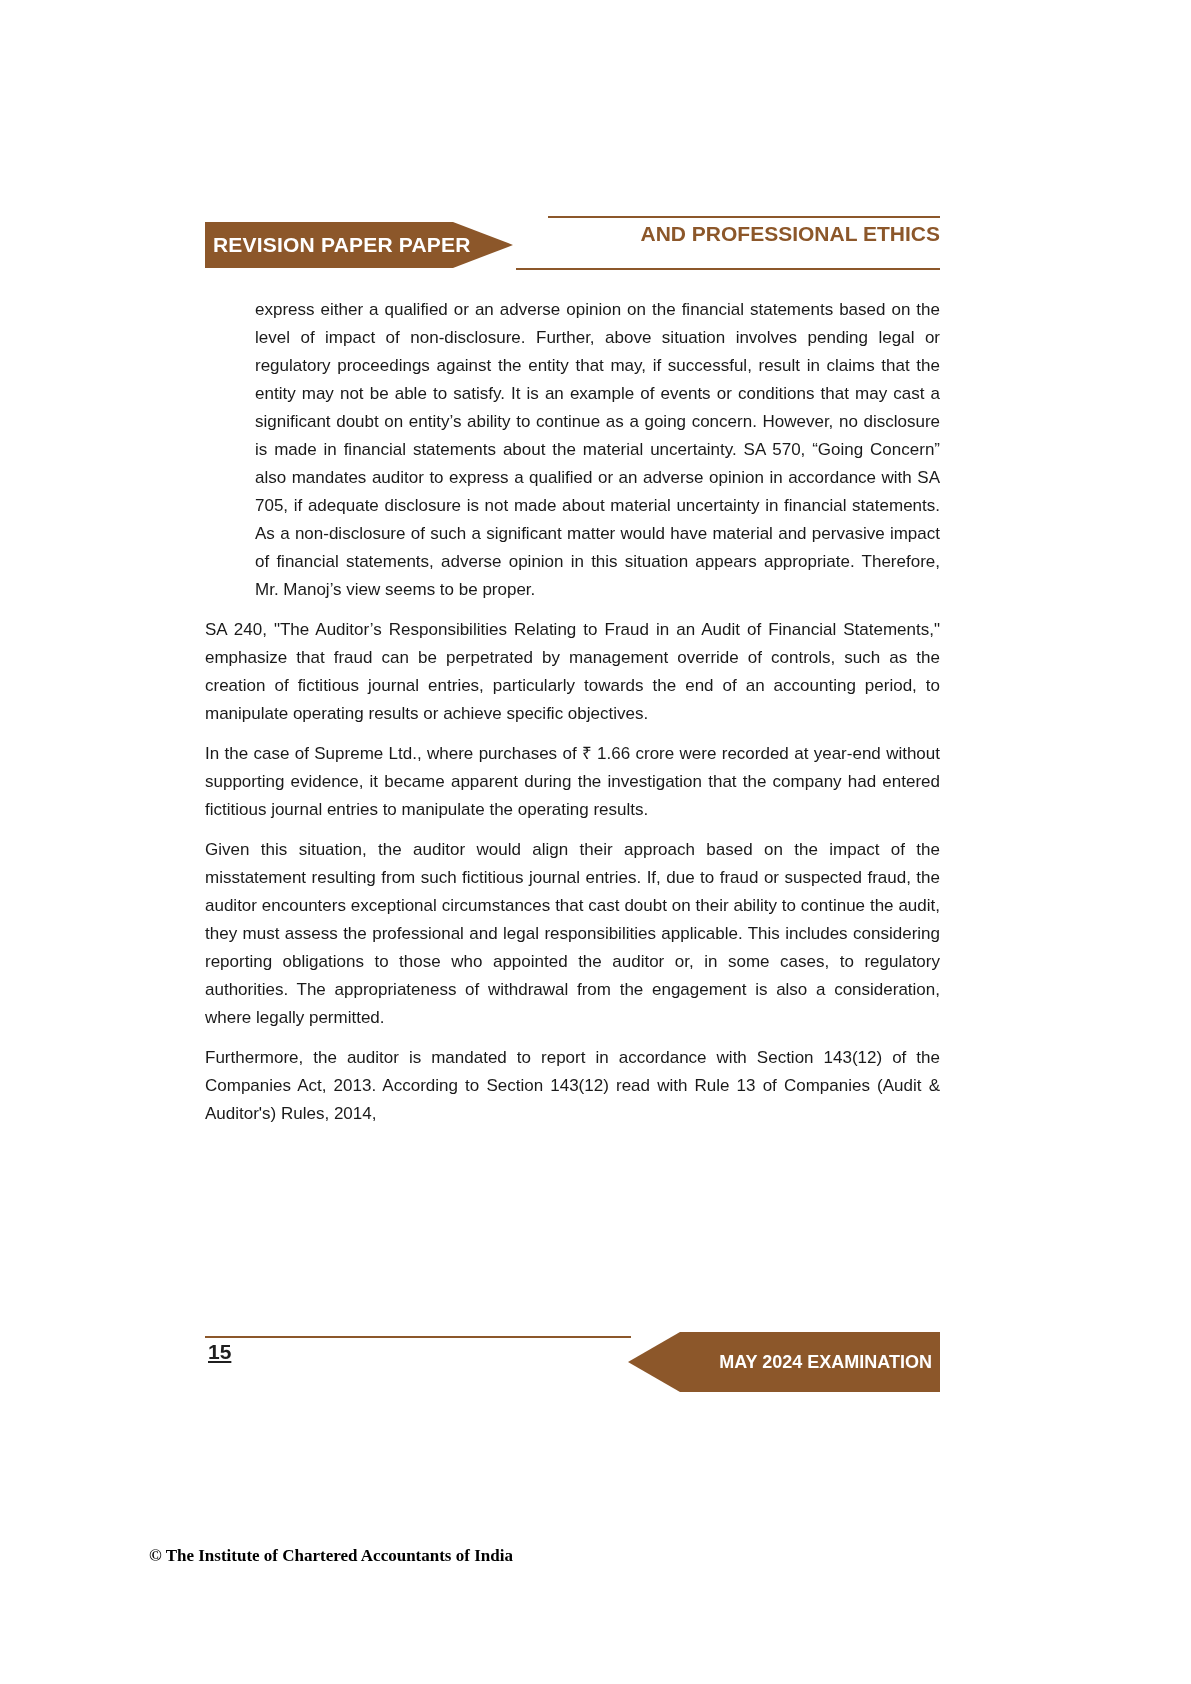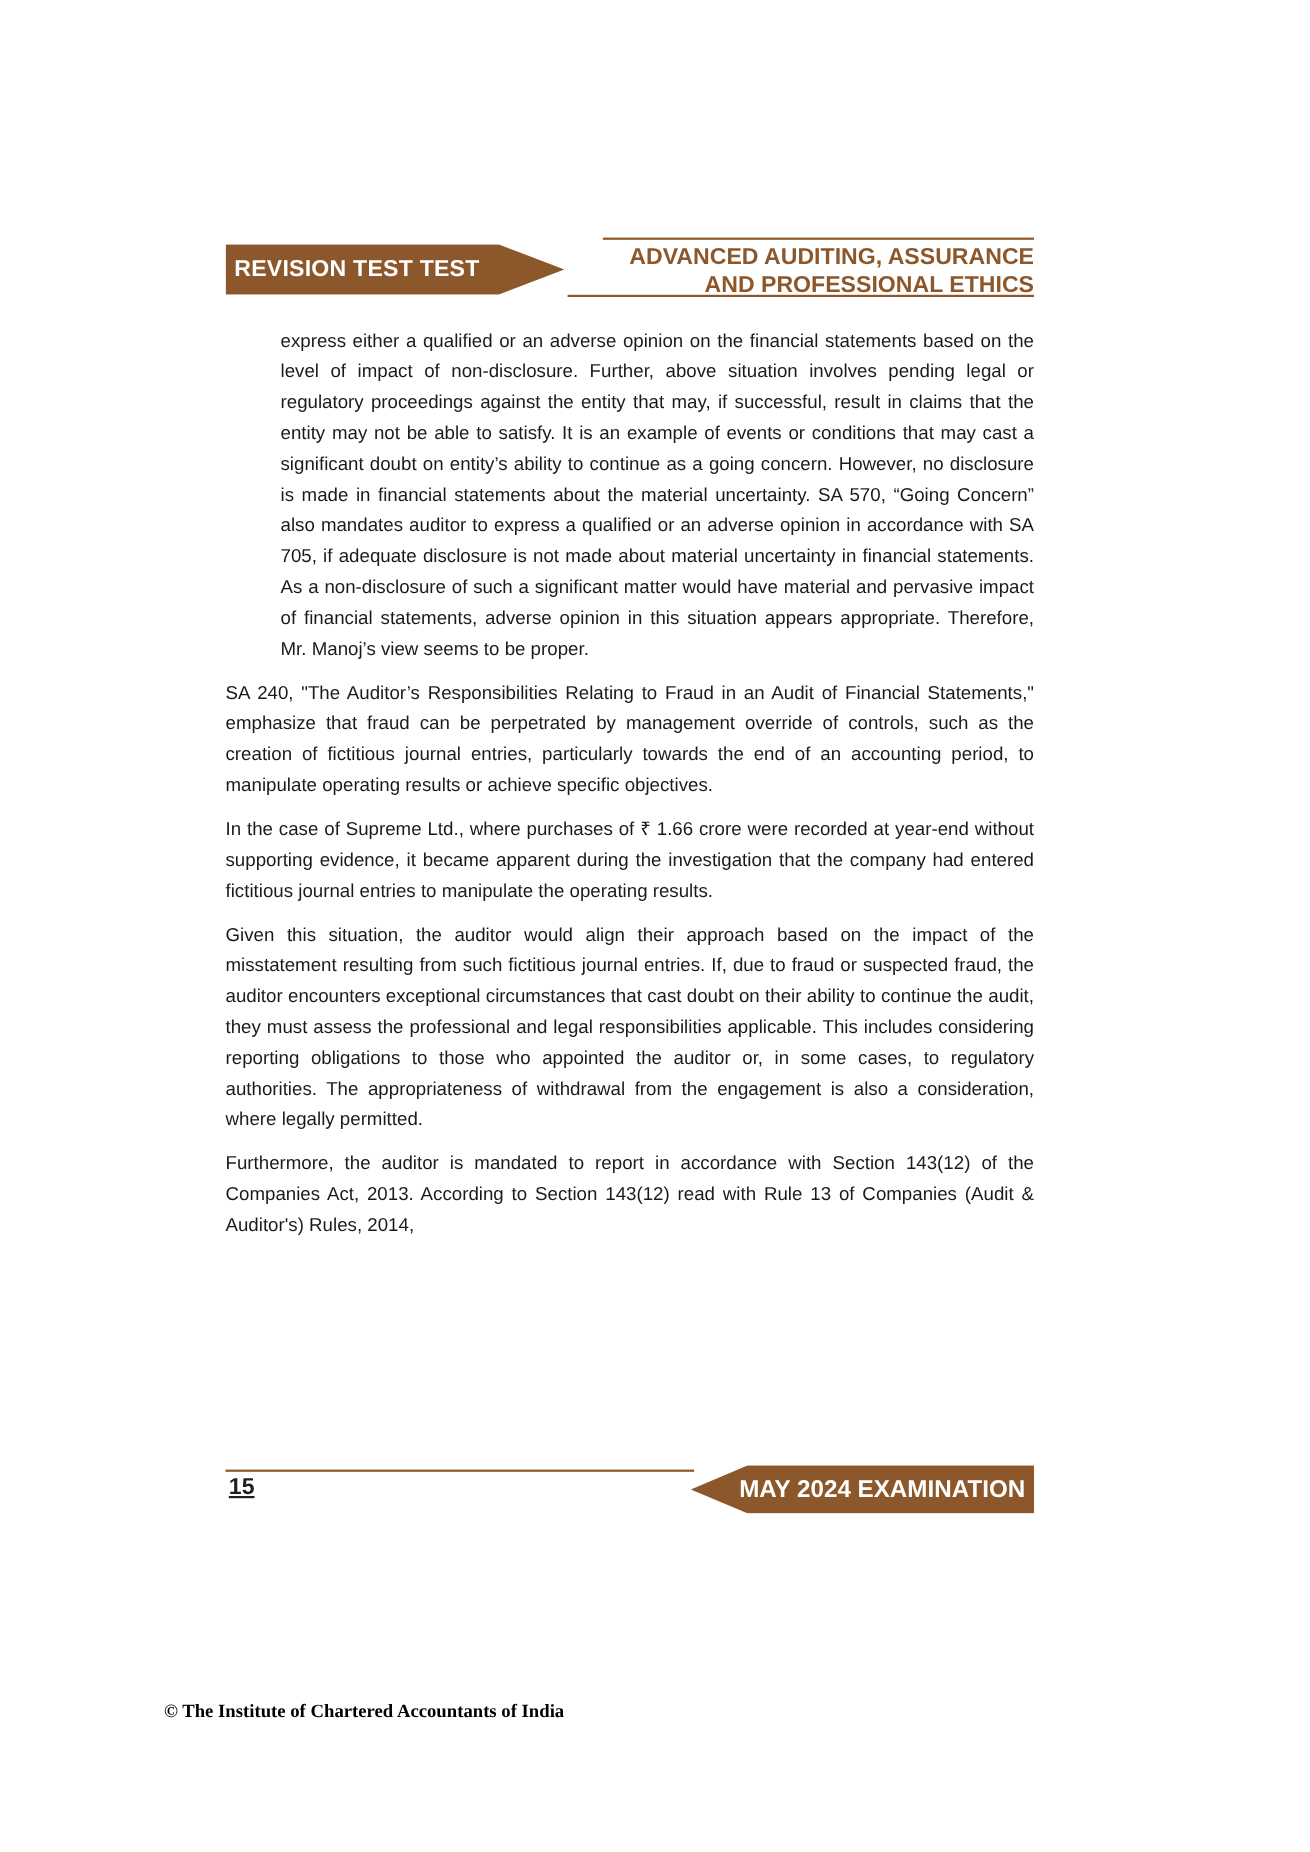--- a/index.html
+++ b/index.html
@@ -50,48 +50,47 @@
   }
   .num-item .item-body { flex: 1; min-width: 0; }
 
   
   .footer-rule {
     position: absolute; left: 205px; top: 1336px; width: 426px; height: 2px;
     background: #8C572A;
   }
   .footer-banner {
     position: absolute; left: 628px; top: 1332px;
-    width: 312px; height: 44px;
+    width: 312px; height: 60px;
     background: #8C572A;
     clip-path: polygon(0 50%, 52px 0, 100% 0, 100% 100%, 52px 100%);
     display: flex; align-items: center; justify-content: flex-end;
     padding-right: 8px; box-sizing: border-box;
-    color: #ffffff; font-weight: bold; font-size: 22px;
+    color: #ffffff; font-weight: bold; font-size: 18px;
   }
   .page-number {
     position: absolute; left: 208px; top: 1340px;
     font-weight: bold; font-size: 21px; color: #1f1f1f; text-decoration: underline;
   }
 
   .copyright {
     position: absolute; left: 149px; top: 1546px;
     font-family: "Liberation Serif", serif;
     font-weight: bold; font-size: 17px; color: #000000;
   }
 </style>
 </head>
 <body>
 
 <div class="page">
 
   <div class="header-banner">
-    <span>REVISION TEST TEST</span>
+    <span>REVISION PAPER PAPER</span>
   </div>
   <div class="header-title">
-    <div>ADVANCED AUDITING, ASSURANCE</div>
     <div>AND PROFESSIONAL ETHICS</div>
   </div>
   <div class="header-rule"></div>
 
   <div class="content">
     <p class="para-cont">express either a qualified or an adverse opinion on the financial statements based on the level of impact of non-disclosure. Further, above situation involves pending legal or regulatory proceedings against the entity that may, if successful, result in claims that the entity may not be able to satisfy. It is an example of events or conditions that may cast a significant doubt on entity’s ability to continue as a going concern.  However, no disclosure is made in financial statements about the material uncertainty. SA 570, “Going Concern” also mandates auditor to express a qualified or an adverse opinion in accordance with SA 705, if adequate disclosure is not made about material uncertainty in financial statements.  As a non-disclosure of such a significant matter would have material and pervasive impact of financial statements, adverse opinion in this situation appears appropriate. Therefore, Mr. Manoj’s view seems to be proper.</p>
 
     <div class="num-item">
       <div class="item-body">
         <p>SA 240, "The Auditor’s Responsibilities Relating to Fraud in an Audit of Financial Statements," emphasize that fraud can be perpetrated by management override of controls, such as the creation of fictitious journal entries, particularly towards the end of an accounting period, to manipulate operating results or achieve specific objectives.</p>

